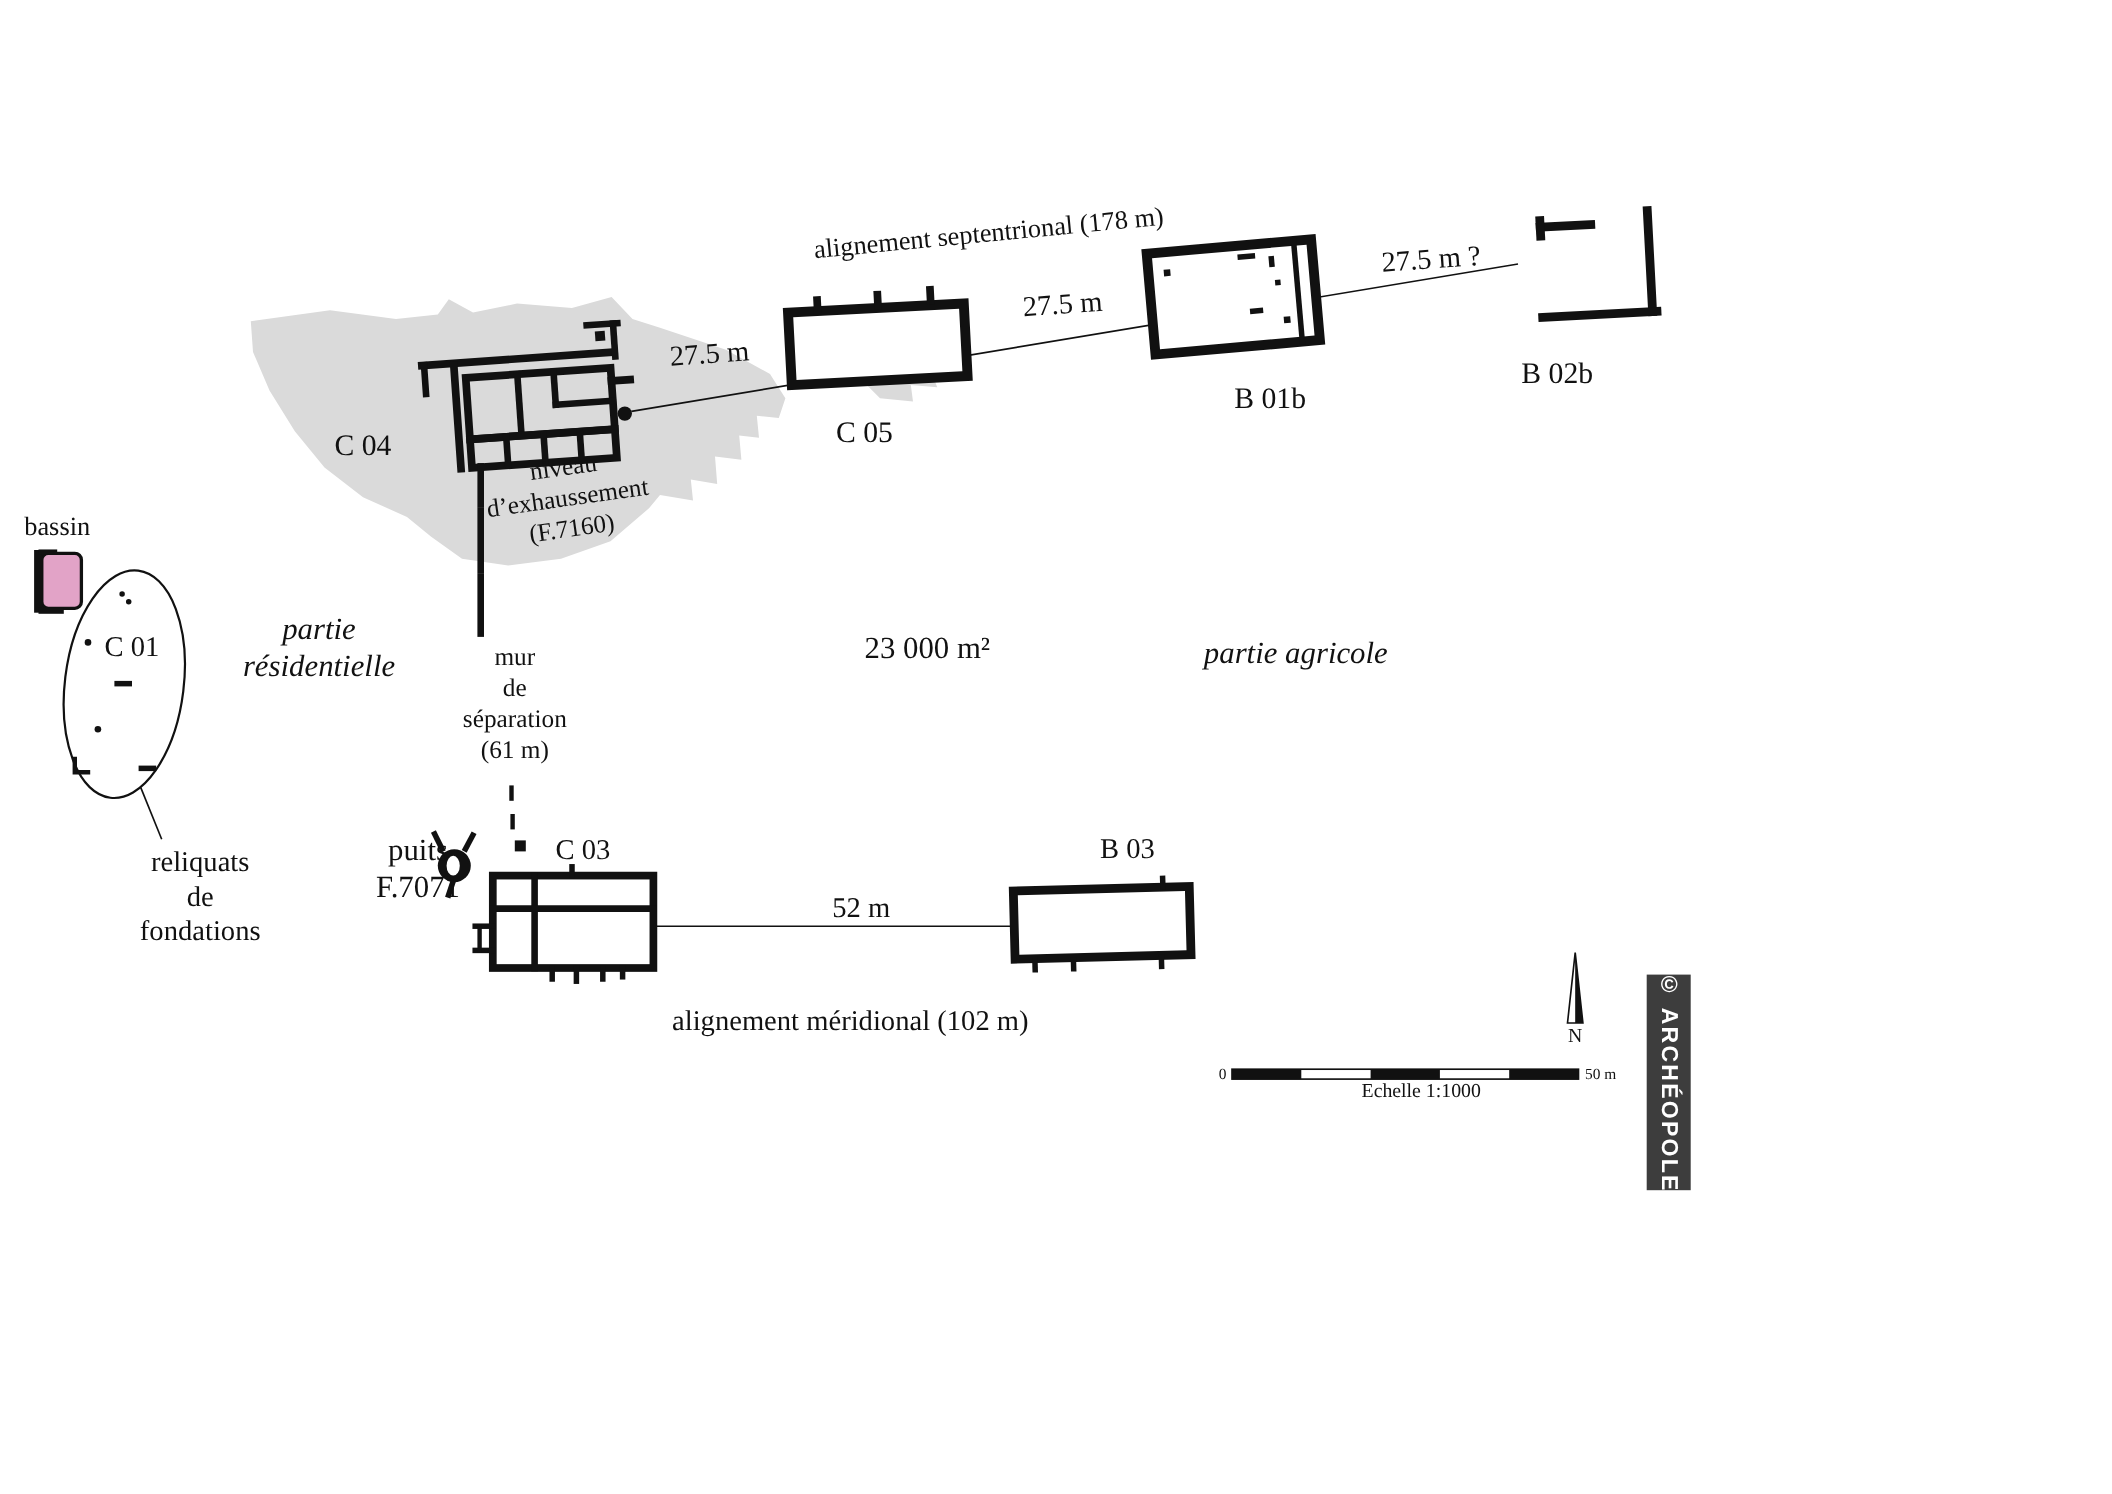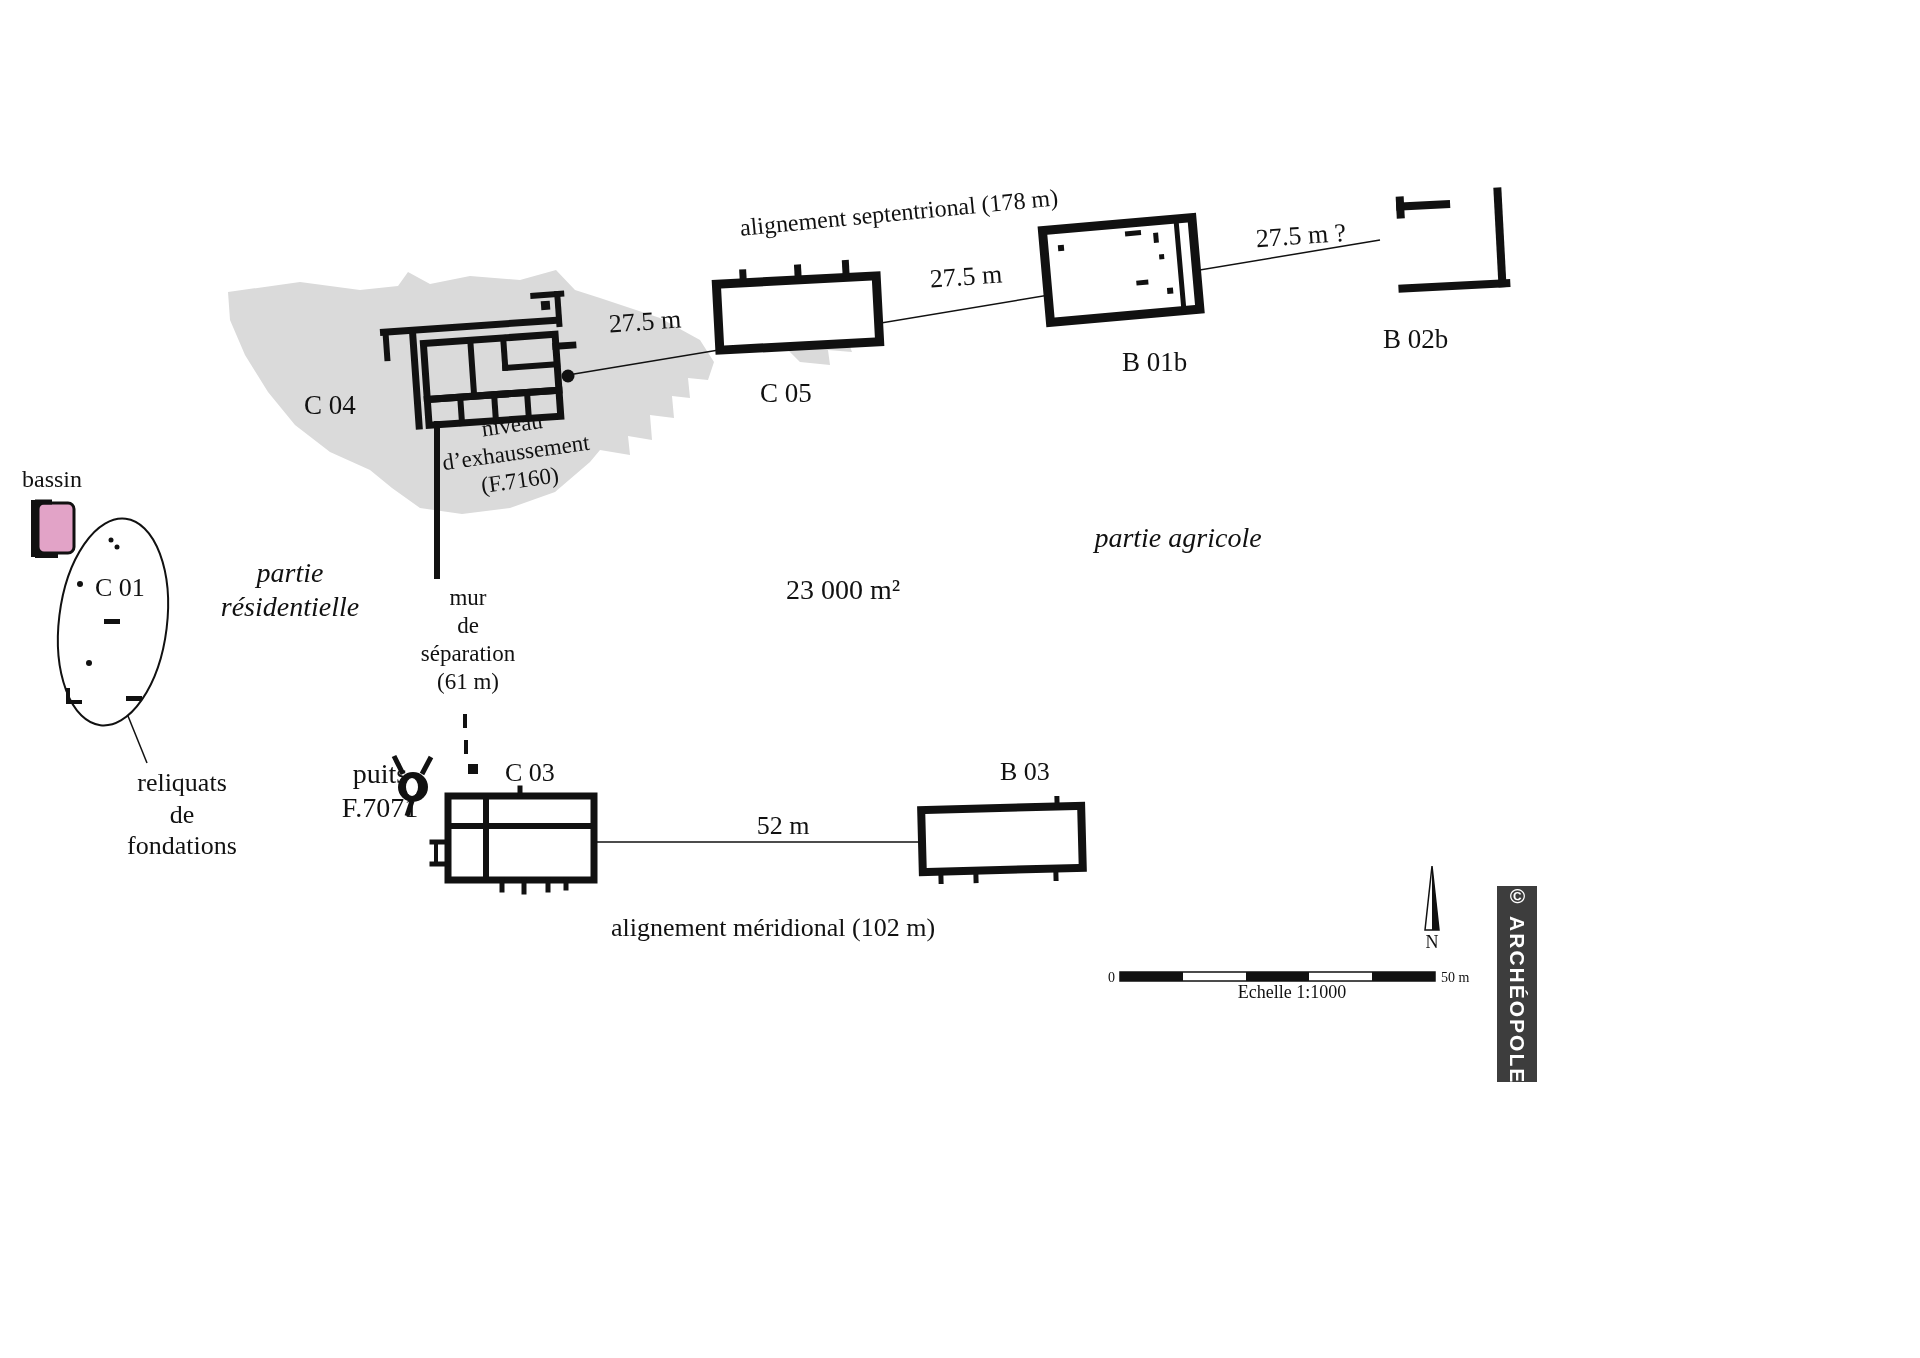--- a/index.html
+++ b/index.html
@@ -164,21 +164,21 @@
 séparation
 (61 m)</div>
   <div class="lbl f26 center" style="left:645px;top:322px;transform:translate(-50%,-50%) rotate(-4deg);">27.5 m</div>
   <div class="lbl f27" style="left:760px;top:378px;">C 05</div>
   <div class="lbl f24 center" style="left:899px;top:213px;transform:translate(-50%,-50%) rotate(-5.5deg);">alignement septentrional (178 m)</div>
   <div class="lbl f26 center" style="left:966px;top:277px;transform:translate(-50%,-50%) rotate(-4deg);">27.5 m</div>
   <div class="lbl f27" style="left:1074px;top:347px;margin-left:48px;">B 01b</div>
   <div class="lbl f26 center" style="left:1301px;top:236px;transform:translate(-50%,-50%) rotate(-4deg);">27.5 m ?</div>
   <div class="lbl f27" style="left:1383px;top:324px;text-align:right;">B 02b</div>
   <div class="lbl f28 center" style="left:843px;top:590px;">23 000 m²</div>
-  <div class="lbl f28 italic center" style="left:1178px;top:538px;">partie agricole</div>
+  <div class="lbl f28 italic center" style="left:1178px;top:595px;">partie agricole</div>
   <div class="lbl f26 multiline center" style="left:182px;top:815px;">reliquats
 de
 fondations</div>
   <div class="lbl f20 multiline center" style="left:368px;top:791px;">puits
 F.7071</div>
   <div class="lbl f26" style="left:505px;top:758px;">C 03</div>
   <div class="lbl f26" style="left:952px;top:757px;margin-left:48px;">B 03</div>
   <div class="lbl f26 center" style="left:783px;top:826px;">52 m</div>
   <div class="lbl f26 center" style="left:773px;top:928px;">alignement méridional (102 m)</div>
 

